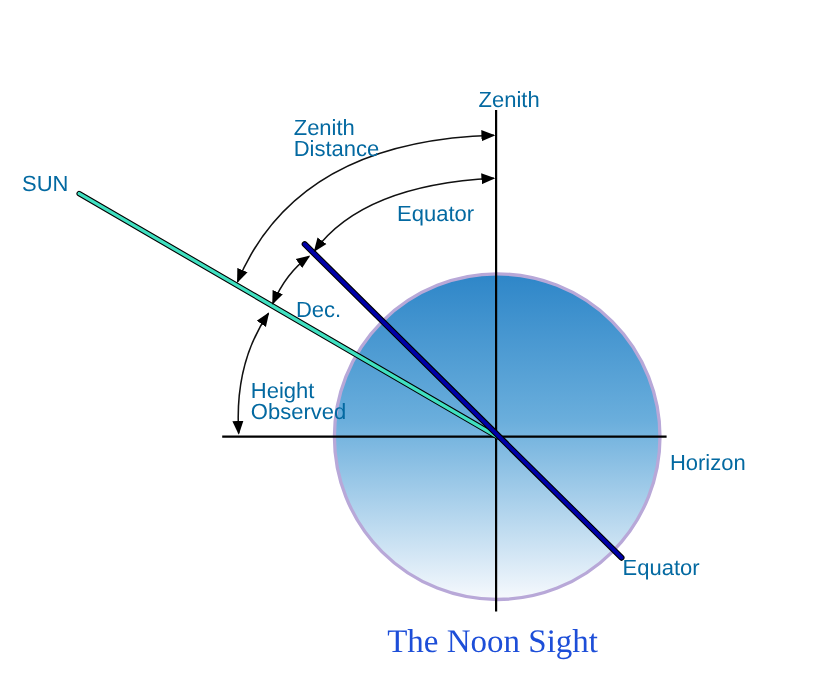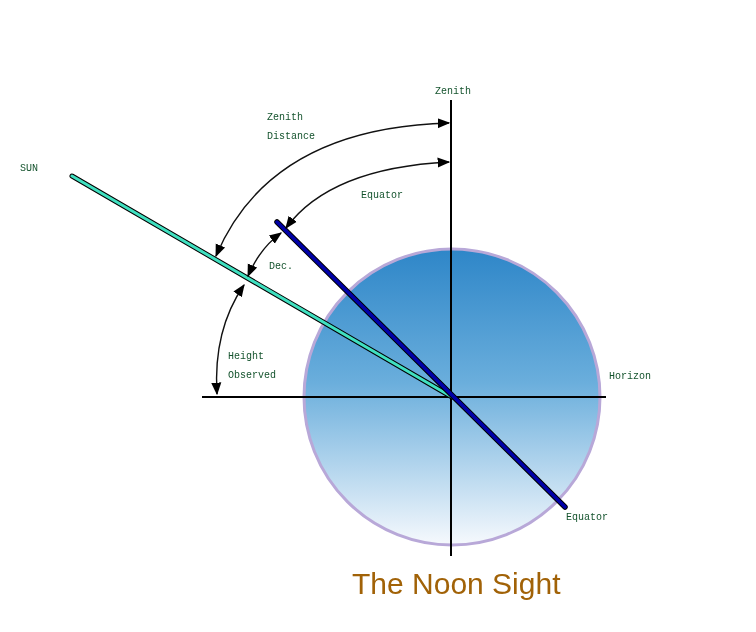--- a/index.html
+++ b/index.html
@@ -1,19 +1,19 @@
 <!DOCTYPE html>
 <html><head>
 <meta charset="utf-8">
 <style>
   html,body{margin:0;padding:0;background:#fff;}
   #stage{position:relative;width:756px;height:632px;overflow:hidden;background:#fff;}
   svg{position:absolute;left:0;top:0;}
-  .lbl{position:absolute;font-family:Liberation Mono, monospace;font-size:10px;color:#14532d;line-height:19px;white-space:pre;}
-  .title{position:absolute;font-family:Liberation Sans, sans-serif;font-size:30px;color:#a16207;}
+  .lbl{position:absolute;font-family:Liberation Sans, sans-serif;font-size:20px;color:#0369a1;line-height:19px;white-space:pre;}
+  .title{position:absolute;font-family:Liberation Serif, serif;font-size:30px;color:#1d4ed8;}
 </style>
 </head>
 <body>
 
 <div id="stage">
   <svg width="756" height="632" viewBox="0 0 756 632">
     <defs>
       <linearGradient id="globeGrad" x1="0" y1="0" x2="0" y2="1">
         <stop offset="0" stop-color="#2e86c8"></stop>
         <stop offset="0.45" stop-color="#6aaedc"></stop>
@@ -43,20 +43,20 @@
     <path d="M281,233 Q260,248 248,276" fill="none" stroke="#111" stroke-width="1.4" marker-start="url(#arr)" marker-end="url(#arr)"></path>
 
     <path d="M244,285 Q213,330 217,394" fill="none" stroke="#111" stroke-width="1.4" marker-start="url(#arr)" marker-end="url(#arr)"></path>
   </svg>
 
   <div class="lbl" style="left:435px;top:82px;">Zenith</div>
   <div class="lbl" style="left:267px;top:108px;">Zenith
 Distance</div>
   <div class="lbl" style="left:361px;top:186px;">Equator</div>
   <div class="lbl" style="left:20px;top:159px;">SUN</div>
-  <div class="lbl" style="left:269px;top:257px;">Dec.</div>
+  <div class="lbl" style="left:269px;top:273px;">Dec.</div>
   <div class="lbl" style="left:228px;top:347px;">Height
 Observed</div>
-  <div class="lbl" style="left:609px;top:367px;">Horizon</div>
+  <div class="lbl" style="left:609px;top:412px;">Horizon</div>
   <div class="lbl" style="left:566px;top:508px;text-align:center;">Equator</div>
 
   <div class="title" style="left:352px;top:567px;">The Noon Sight</div>
 </div>
 
 </body></html>

